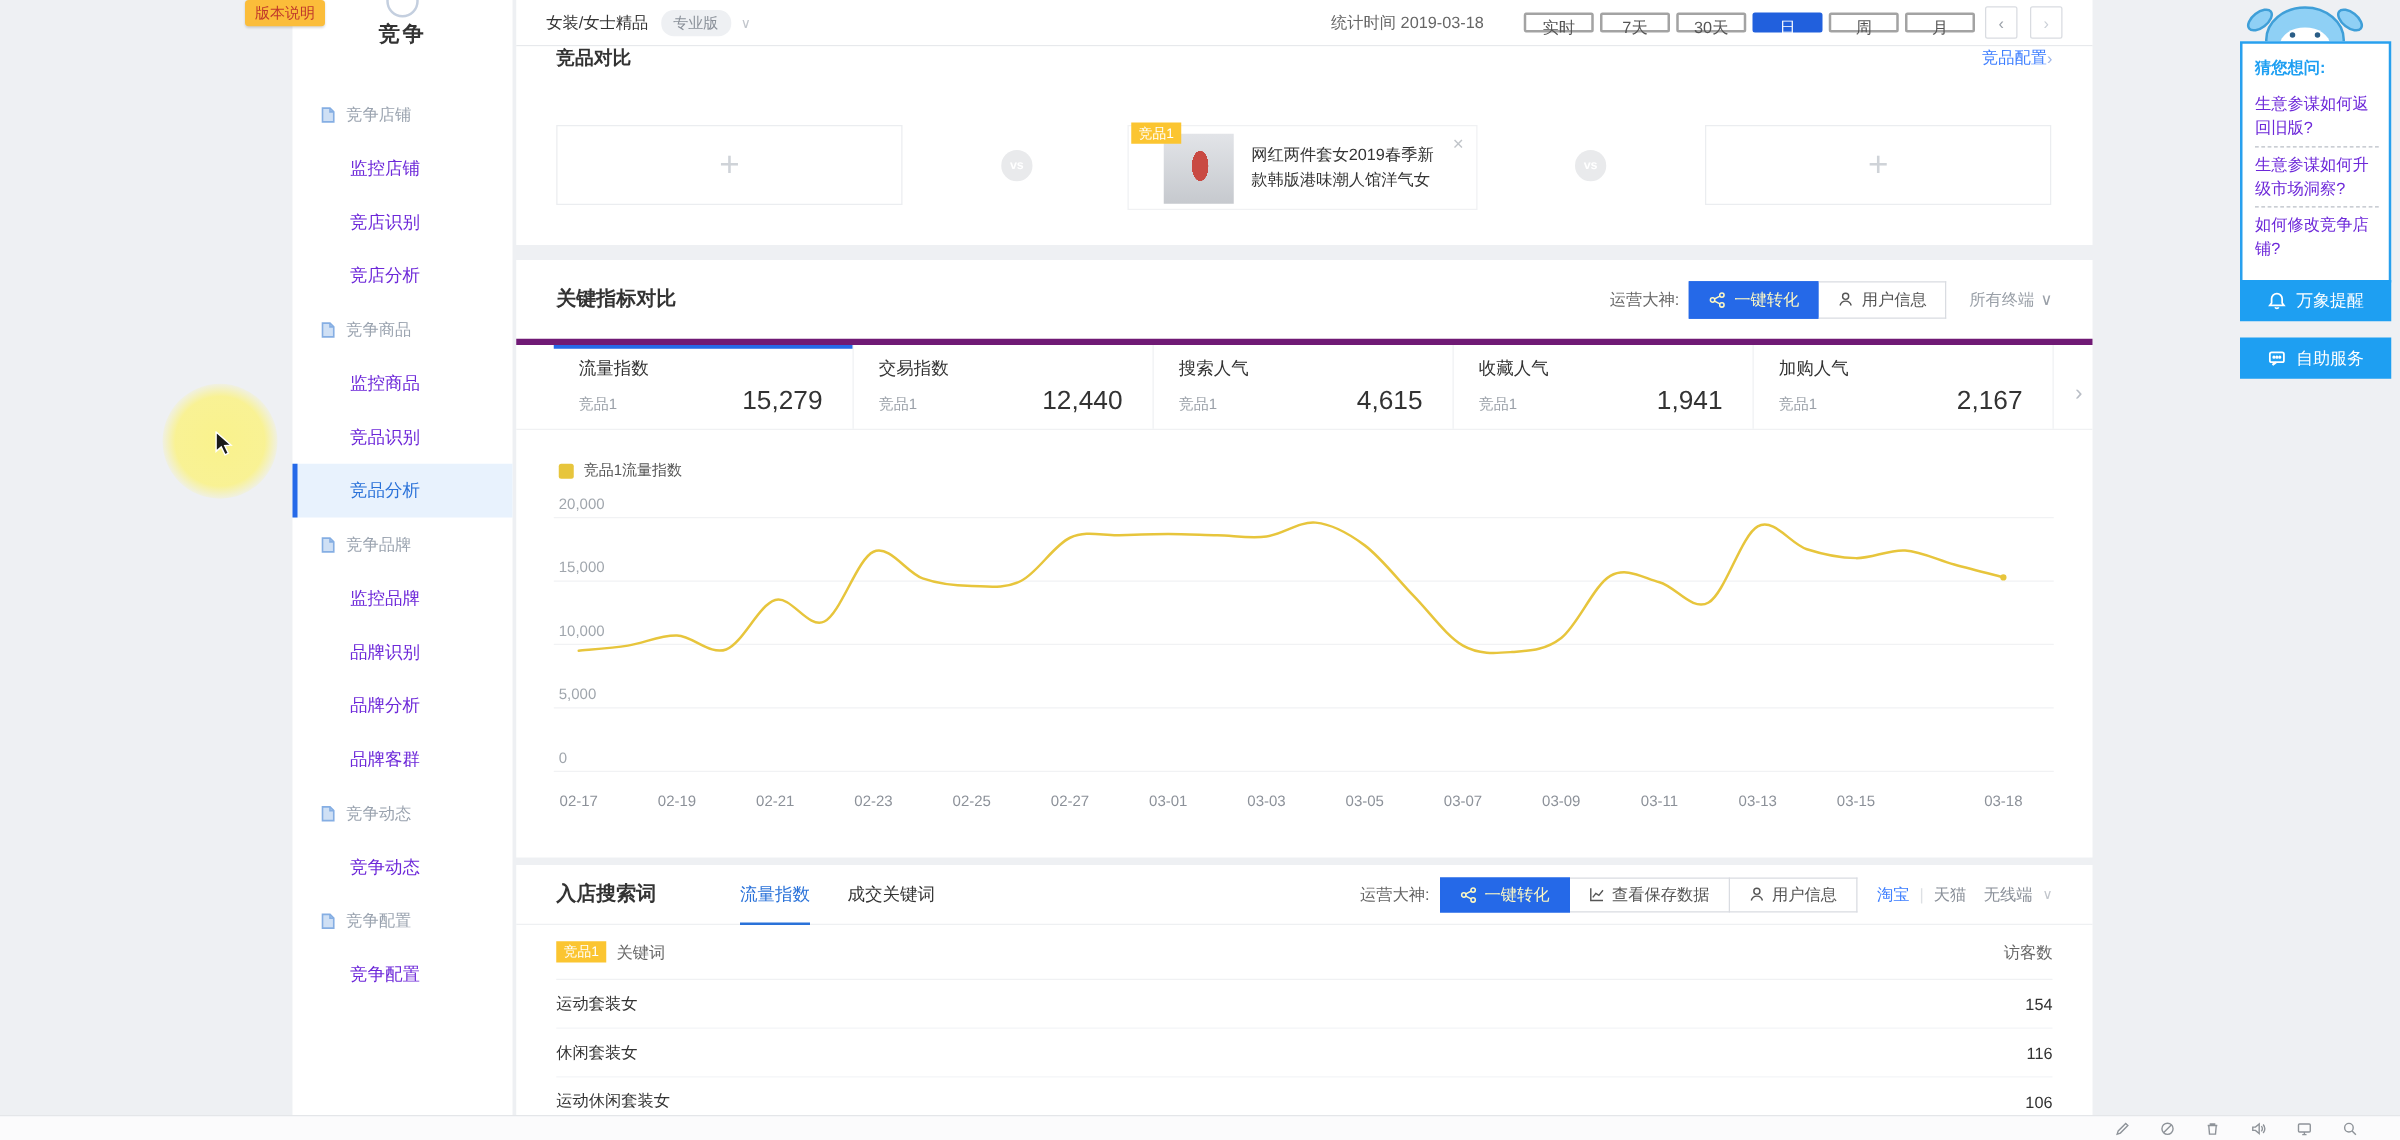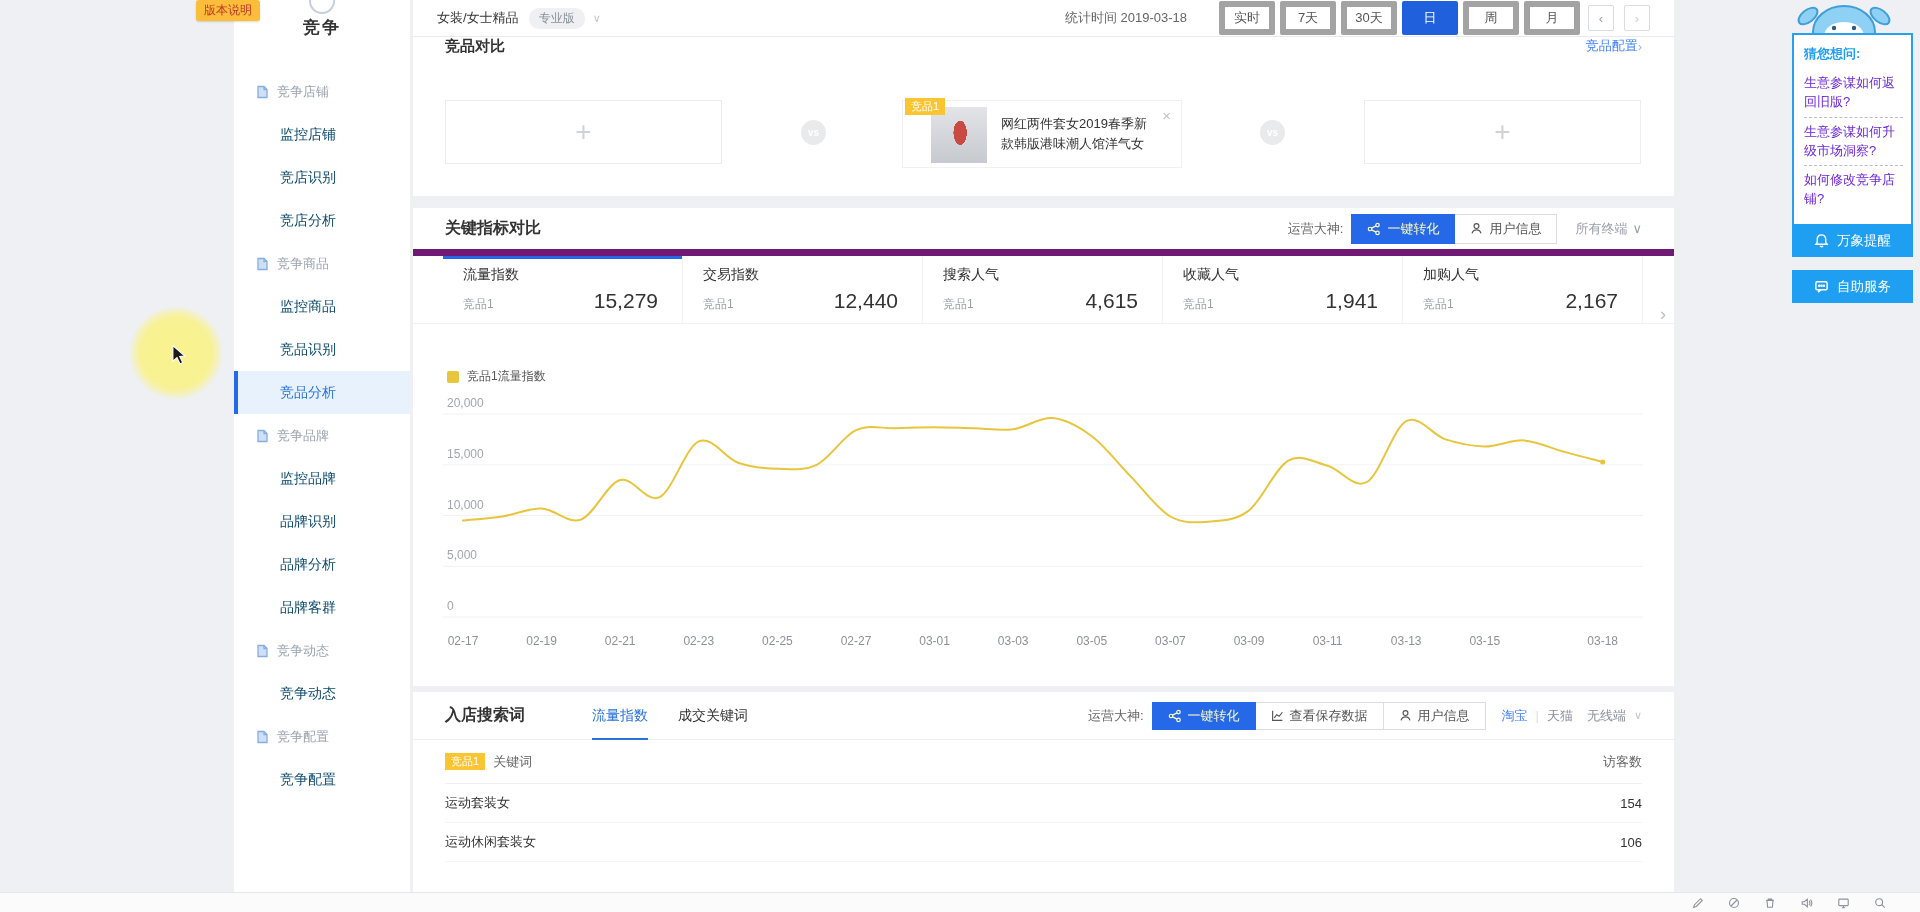--- a/index.html
+++ b/index.html
@@ -16,35 +16,35 @@
     background:radial-gradient(circle,rgba(250,242,135,.95) 0%,rgba(250,242,135,.88) 55%,rgba(250,242,135,0) 74%);z-index:50;}
   .cursor-highlight svg{position:absolute;left:40px;top:38px;}
 
   
   .sidebar{position:absolute;left:234px;top:0;width:176px;height:892px;background:#fff;}
   .sidebar-logo{position:absolute;left:50%;top:-12px;transform:translateX(-50%);
     width:26px;height:26px;border:2px solid #c4cfdf;border-radius:50%;background:#fff;}
   .sidebar-title{padding-top:16px;text-align:center;font-size:17px;font-weight:bold;color:#333;letter-spacing:2px;}
   .menu{position:absolute;top:70px;left:0;right:0;}
   .menu-group-header{height:43px;display:flex;align-items:center;gap:8px;padding-left:22px;color:#9aa3af;font-size:13px;}
-  .menu-item{height:43px;display:flex;align-items:center;padding-left:46px;color:#0c4a6e;font-size:14px;position:relative;cursor:pointer;}
+  .menu-item{height:43px;display:flex;align-items:center;padding-left:46px;color:#6d28d9;font-size:14px;position:relative;cursor:pointer;}
   .menu-item.active{background:#e8f2fd;color:#2a72d9;}
   .menu-item.active::before{content:'';position:absolute;left:0;top:0;bottom:0;width:4px;background:#2569e8;}
 
   
   .main{position:absolute;left:413px;top:0;width:1261px;}
   .filter-bar{position:relative;height:37px;background:#fff;border-bottom:1px solid #e7e9ec;
     display:flex;align-items:center;padding:0 24px;}
   .category{font-size:13px;color:#333;}
   .edition-pill{background:#eef0f3;color:#8a9099;font-size:12px;padding:2px 10px;border-radius:10px;margin-left:10px;}
   .small-chev{color:#c2c6cc;font-size:11px;margin-left:8px;}
   .fb-right{margin-left:auto;display:flex;align-items:center;}
   .stat-label{color:#666;font-size:13px;margin-right:32px;}
   .range-buttons{display:flex;gap:5px;}
-  .range-btn{min-width:56px;height:34px;border:6px solid #a3a3a3;background:#fff;color:#555;
+  .range-btn{min-width:56px;height:16px;border:2px solid #a3a3a3;background:#fff;color:#555;
     font-size:13px;border-radius:2px;cursor:pointer;font-family:inherit;}
   .range-btn.active{background:#2160dd;border-color:#2160dd;color:#fff;}
   .pager-btn{width:26px;height:26px;border:1px solid #d9dce1;background:#fff;color:#9aa0a8;
     border-radius:2px;font-size:13px;cursor:pointer;margin-left:8px;font-family:inherit;}
   .pager-btn.next{color:#ccd1d8;margin-left:10px;}
 
   .card{position:absolute;left:0;width:1261px;background:#fff;}
   .compare-card{top:37px;height:159px;}
   .compare-card .card-header{height:40px;display:flex;align-items:flex-start;padding:0 32px;}
   .card-title{font-size:15px;font-weight:bold;color:#333;}
@@ -57,21 +57,21 @@
   .product-card{position:absolute;left:489px;top:63px;width:280px;height:68px;background:#fff;border:1px solid #f0f1f3;}
   .product-tag{position:absolute;left:2px;top:-3px;background:#fbc531;color:#fff;font-size:11px;padding:1px 6px;z-index:2;}
   .product-img{position:absolute;left:28px;top:6px;width:56px;height:56px;
     background:radial-gradient(ellipse 11px 20px at 52% 46%, #c94a43 0 60%, rgba(0,0,0,0) 61%),
                linear-gradient(180deg,#e2e4e8 0%,#c6c9ce 100%);}
   .product-title{position:absolute;left:98px;top:13px;width:152px;font-size:13px;color:#333;line-height:20px;
     max-height:40px;overflow:hidden;}
   .product-close{position:absolute;right:10px;top:6px;color:#c0c4c9;font-size:15px;cursor:pointer;}
 
   .metrics-card{top:208px;height:478px;}
-  .m-header{height:48px;display:flex;align-items:center;padding:0 32px;border-bottom:7px solid #701a75;}
+  .m-header{height:68px;display:flex;align-items:center;padding:0 32px;border-bottom:5px solid #701a75;}
   .m-header .card-title{font-size:16px;}
   .op-controls{margin-left:auto;display:flex;align-items:center;}
   .op-label{color:#666;font-size:13px;margin-right:8px;}
   .btn-group{display:flex;}
   .btn{height:30px;padding:0 15px;font-size:13px;display:flex;align-items:center;gap:6px;
     border:1px solid #d9dce1;background:#fff;color:#555;cursor:pointer;font-family:inherit;}
   .btn.primary{background:#2569e8;border-color:#2569e8;color:#fef9c3;}
   .btn+.btn{border-left:none;}
   .dropdown{color:#9aa0a8;font-size:13px;margin-left:18px;display:flex;align-items:center;gap:5px;cursor:pointer;}
   .metric-row{display:flex;height:68px;border-bottom:1px solid #f0f1f3;padding-left:30px;position:relative;}
@@ -378,20 +378,24 @@
           <span class="kw-tag">竞品1</span>
           <span>关键词</span>
           <span class="right">访客数</span>
         </div>
         <div>
             <div class="kw-row">
               <span class="kw-name">运动套装女</span>
               <span class="kw-val">154</span>
             </div>
             <div class="kw-row">
+              <span class="kw-name">休闲套装女</span>
+              <span class="kw-val">116</span>
+            </div>
+            <div class="kw-row">
               <span class="kw-name">运动休闲套装女</span>
               <span class="kw-val">106</span>
             </div>
           </div>
       </div>
     </section>
   </div>
 
   <div class="assistant">
     <svg class="mascot" width="96" height="38" viewBox="0 0 96 38">

